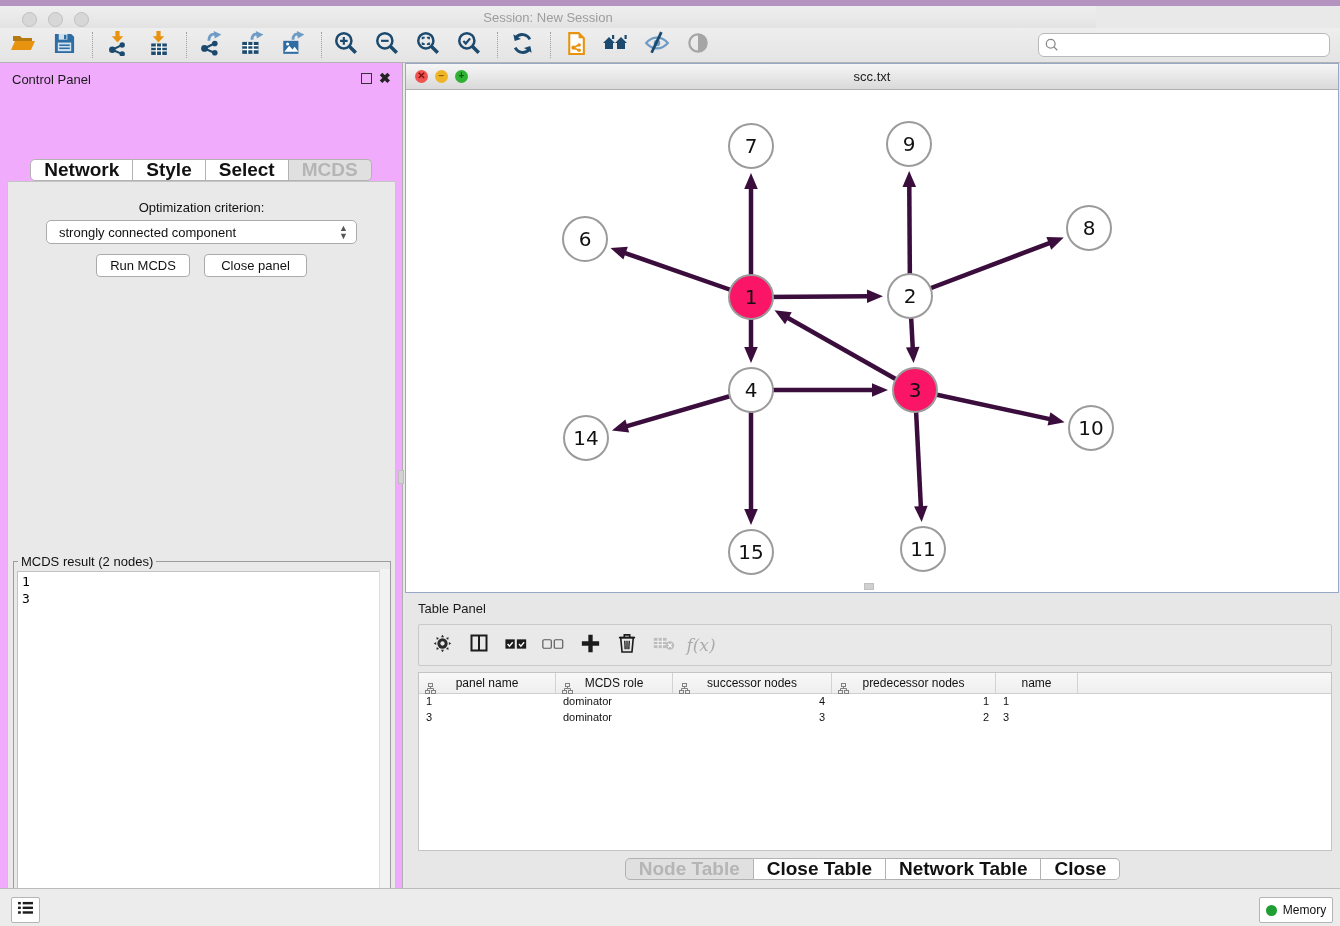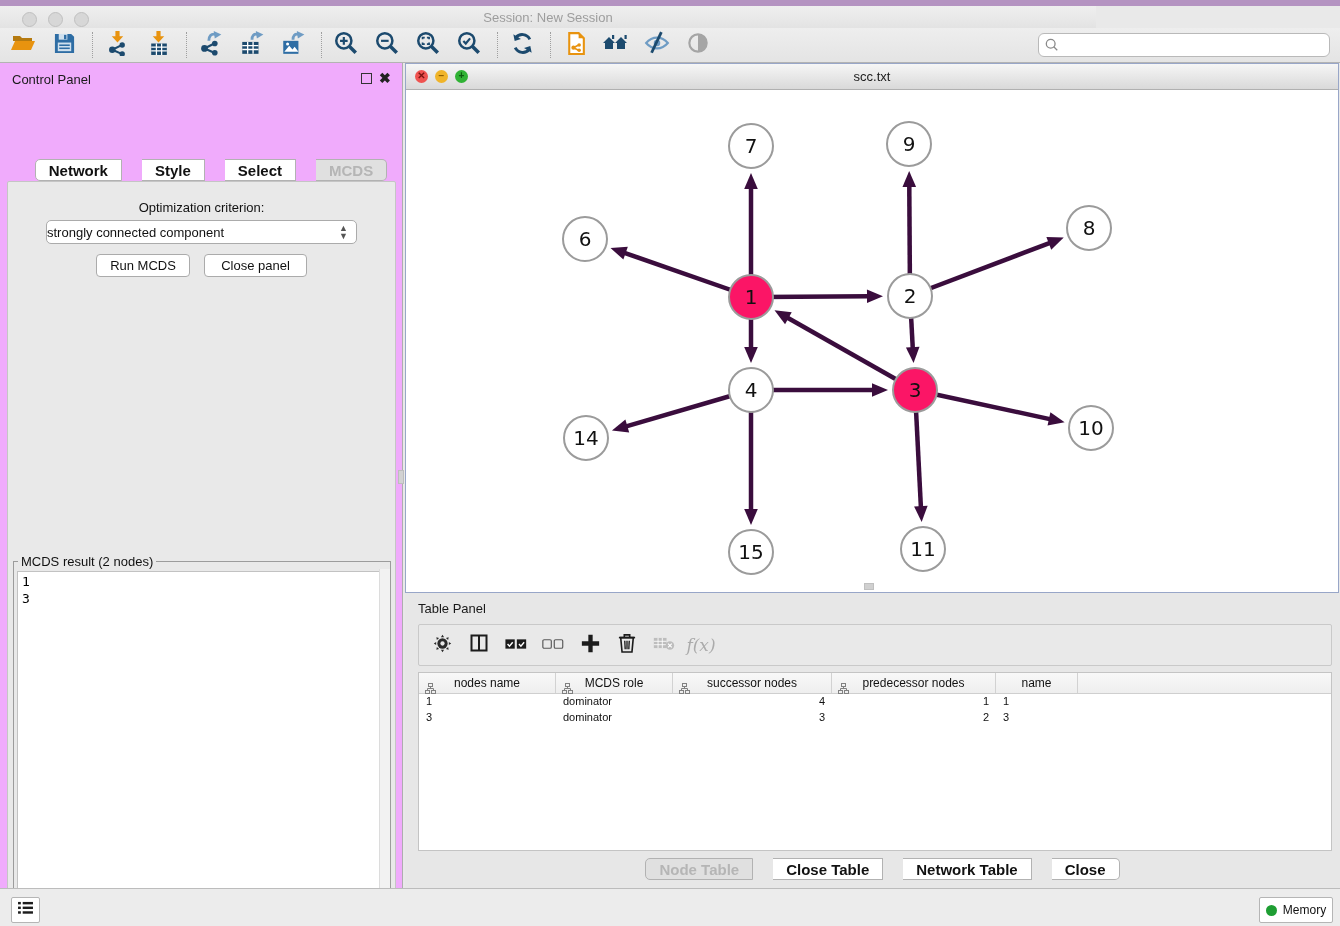--- a/index.html
+++ b/index.html
@@ -35,32 +35,32 @@
   .control-panel { position:absolute; left:0; top:63px; width:403px; height:825px;
     background:#f0abfc; border-right:1px solid #aeaeae; }
   .cp-header { position:absolute; left:0; top:0; width:100%; height:32px; }
   .cp-title { position:absolute; left:12px; top:9px; font-size:13px; color:#1a1a1a; }
   .mini-float { position:absolute; top:10px; width:11px; height:11px; border:1.5px solid #333; }
   .mini-close { position:absolute; top:7px; font-size:14px; font-weight:bold; color:#222; line-height:16px; }
   .cp-tabs { position:absolute; top:96px; width:100%; text-align:center; }
 
   .seg { display:inline-flex; }
   .seg .segb { height:22px; padding:0 13px; background:#fff; border:1px solid #b2b2b2; border-left:none;
-    font-family:"Liberation Sans",sans-serif; font-size:15px; font-weight:600; color:#111;
-    display:flex; align-items:center;margin-left:20px; }
+    font-family:"Liberation Sans",sans-serif; font-size:19px; font-weight:600; color:#111;
+    display:flex; align-items:center; }
   .seg .segb:first-child { border-left:1px solid #b2b2b2; border-radius:5px 0 0 5px; }
   .seg .segb:last-child { border-radius:0 5px 5px 0; }
   .seg .segb.active { background:#e0e0e0; color:#b5b5b5; }
 
   .cp-content { position:absolute; left:7px; top:118px; width:389px; height:762px;
     border:1px solid #c5c5c5; border-radius:2px; background:#e9e9e9; }
   .opt-label { position:absolute; top:18px; width:100%; text-align:center; font-size:13px; color:#111; }
   .opt-select { position:absolute; left:38px; top:38px; width:311px; height:24px; background:#fff;
     border:1px solid #ababab; border-radius:5px; display:flex; align-items:center;
-    font-size:13px; color:#111; }
+    font-size:13px; color:#111; padding-left:12px; }
   .opt-select .stepper { position:absolute; right:8px; top:3px; color:#555; font-size:9px; line-height:8px; text-align:center; }
   .cp-btn { position:absolute; top:72px; height:23px; background:#fff; border:1px solid #ababab;
     border-radius:4px; font-family:"Liberation Sans",sans-serif; font-size:13px; color:#111; }
   .mcds-fieldset { position:absolute; left:5px; top:372px; width:378px; height:384px;
     border:1px solid #9c9c9c; background:#e9e9e9; }
   .mcds-fieldset legend { font-size:13px; color:#111; margin-left:4px; padding:0 3px; }
   .mcds-text { position:absolute; left:3px; top:2px; width:368px; height:372px; background:#fff;
     border:1px solid #c2c2c2; font-family:"DejaVu Sans Mono",monospace; font-size:13px;
     line-height:17px; padding:1px 4px; white-space:pre; overflow:hidden; }
   .mcds-scroll { position:absolute; right:0; top:0; width:11px; height:100%;
@@ -426,21 +426,21 @@
             <span>
               <svg width="11" height="11" viewBox="0 0 11 11">
                 <g fill="none" stroke="#818181">
                   <rect x="3.5" y="0.5" width="4" height="3"></rect>
                   <rect x="0.5" y="7.5" width="4" height="3"></rect>
                   <rect x="6.5" y="7.5" width="4" height="3"></rect>
                   <path d="M5.5 3.5v2M2.5 7.5v-2h6v2"></path>
                 </g>
               </svg>
             </span>
-            <span>nodes name</span>
+            <span>panel name</span>
           </div>
           <div class="tp-th" style="width: 117px;">
             <span>
               <svg width="11" height="11" viewBox="0 0 11 11">
                 <g fill="none" stroke="#818181">
                   <rect x="3.5" y="0.5" width="4" height="3"></rect>
                   <rect x="0.5" y="7.5" width="4" height="3"></rect>
                   <rect x="6.5" y="7.5" width="4" height="3"></rect>
                   <path d="M5.5 3.5v2M2.5 7.5v-2h6v2"></path>
                 </g>

